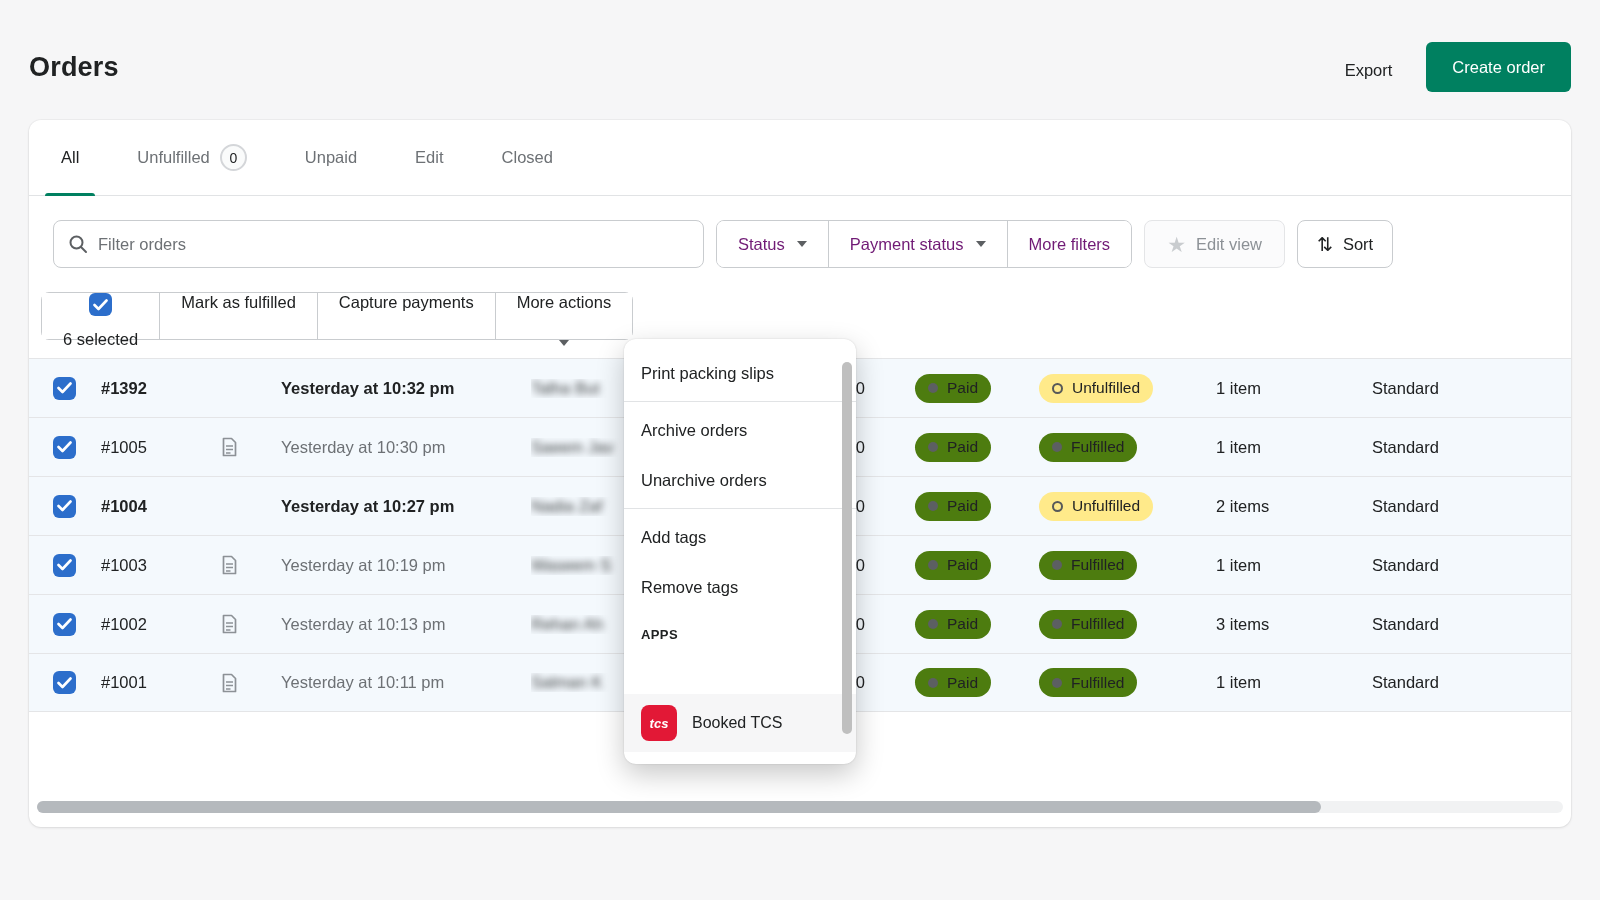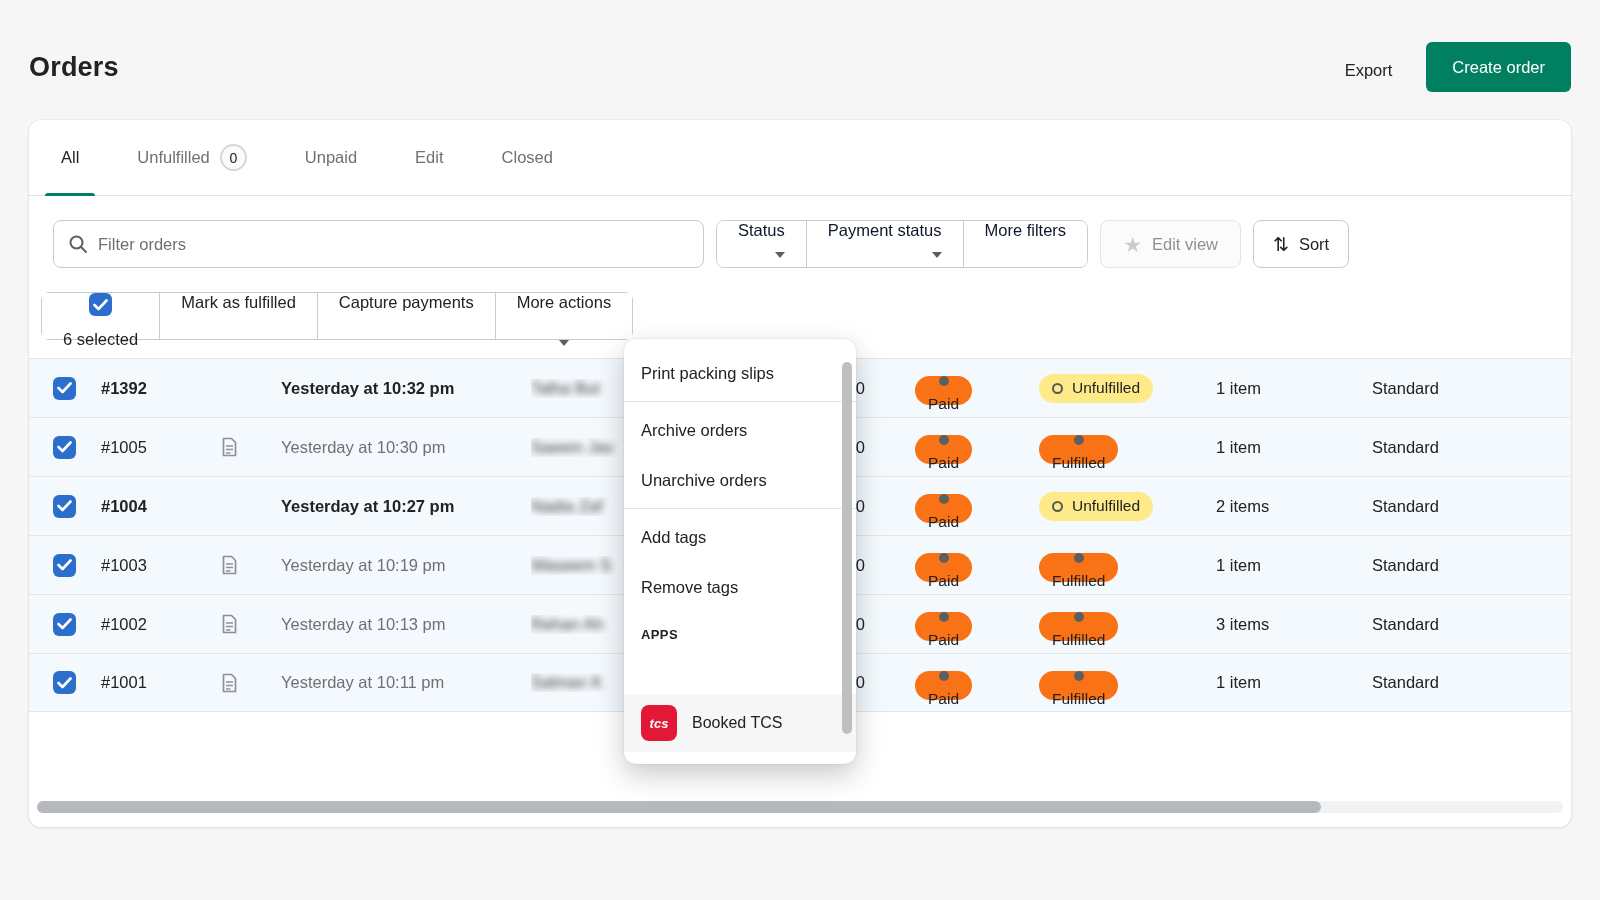--- a/index.html
+++ b/index.html
@@ -24,21 +24,21 @@
   .tab { position:relative; height:76px; display:flex; align-items:center; gap:10px; font-size:16.5px; color:#6d7175; cursor:pointer; padding:0 4px; }
   .tab.active { color:#202223; }
   .tab-underline { position:absolute; left:-12px; right:-12px; bottom:0; height:3px; background:#008060; border-radius:3px 3px 0 0; }
   .tab-badge { width:27px; height:27px; border-radius:50%; border:2px solid #d4d6d9; background:#fafbfb; display:flex; align-items:center; justify-content:center; font-size:14px; color:#202223; }
   
   .filter-row { display:flex; align-items:center; padding:24px 24px 22px 24px; gap:12px; }
   .search-box { width:651px; height:48px; border:1px solid #c9cccf; border-radius:8px; background:#fff; display:flex; align-items:center; gap:10px; padding:0 14px; }
   .search-box input { flex:1; border:none; outline:none; font-size:16.5px; font-family:inherit; color:#202223; background:transparent; }
   .search-box input::placeholder { color:#6d7175; }
   .seg-group { display:flex; height:48px; border:1px solid #c9cccf; border-radius:8px; background:#fff; overflow:hidden; }
-  .seg-btn { display:flex; align-items:flex-end; gap:12px; padding:0 21px; font-size:16.5px; background:#fff; border:none; border-right:1px solid #c9cccf; cursor:pointer; font-family:inherit; color:#0f172a; white-space:nowrap;flex-direction:column; }
+  .seg-btn { display:flex; align-items:center; gap:12px; padding:0 21px; font-size:16.5px; background:#fff; border:none; border-right:1px solid #c9cccf; cursor:pointer; font-family:inherit; color:#701a75; white-space:nowrap; }
   .seg-btn:last-child { border-right:none; }
   .caret { width:0; height:0; border-left:5px solid transparent; border-right:5px solid transparent; border-top:6px solid #5c5f62; }
   .edit-view-btn { height:48px; display:flex; align-items:center; gap:10px; padding:0 22px; border:1px solid #e4e5e7; border-radius:8px; background:#fbfbfc; color:#8c9196; font-size:16.5px; cursor:default; font-family:inherit; }
   .star-icon { color:#c9cccf; font-size:21px; line-height:1; }
   .sort-btn { height:48px; display:flex; align-items:center; gap:10px; padding:0 19px; border:1px solid #c9cccf; border-radius:8px; background:#fff; font-size:16.5px; cursor:pointer; font-family:inherit; color:#202223; }
   .sort-icon { font-size:19px; color:#202223; }
   
   .bulk-bar { display:flex; height:48px; margin:2px 0 0 12px; width:fit-content; border:1px solid #c9cccf; border-radius:8px; background:#fff; }
   .bulk-seg { display:flex; align-items:center; gap:14px; padding:0 21px; border-right:1px solid #c9cccf; font-size:16.5px; background:#fff; border-top:none; border-bottom:none; border-left:none; cursor:pointer; font-family:inherit; color:#202223; white-space:nowrap;flex-direction:column; }
   .bulk-seg:last-child { border-right:none;gap:28px; }
@@ -54,21 +54,21 @@
   .cell-date { width:250px; flex:none; color:#6d7175; }
   .cell-customer { width:224px; flex:none; overflow:hidden; white-space:nowrap; }
   .customer-text { filter:blur(3.5px); color:#3a3d40; }
   .cell-total { width:112px; flex:none; text-align:right; padding-right:2px; color:#202223; }
   .cell-payment { width:160px; flex:none; padding-left:48px; }
   .cell-fulfill { width:175px; flex:none; padding-left:12px; }
   .cell-items { width:150px; flex:none; padding-left:14px; color:#202223; }
   .cell-delivery { flex:1; padding-left:20px; color:#202223; }
   .row.unread .cell-num, .row.unread .cell-date { font-weight:700; color:#202223; }
   .badge { display:inline-flex; align-items:center; gap:9px; height:29px; padding:0 13px; border-radius:15px; font-size:15.5px; color:#202223; white-space:nowrap; }
-  .badge-gray { background:#f97316;flex-direction:column; }
+  .badge-gray { background:#4d7c0f; }
   .badge-yellow { background:#ffea8a; }
   .dot { width:10px; height:10px; border-radius:50%; flex:none; }
   .dot-filled { background:#5c5f62; }
   .dot-ring { width:11px; height:11px; border:2.5px solid #575959; background:transparent; }
   
   .menu { position:absolute; left:595px; top:219px; width:232px; height:425px; background:#fff; border-radius:12px;
           box-shadow:0 0 2px rgba(0,0,0,.14), 0 10px 28px rgba(0,0,0,.22); z-index:20; display:flex; flex-direction:column; padding-top:9px; }
   .menu-item { height:50px; display:flex; align-items:center; padding:0 17px; font-size:16.5px; color:#202223; cursor:pointer; }
   .menu-div { height:1px; background:#e1e3e5; margin:3px 0; }
   .menu-section { padding:15px 17px 7px; font-size:13px; font-weight:700; color:#202223; letter-spacing:.4px; }

